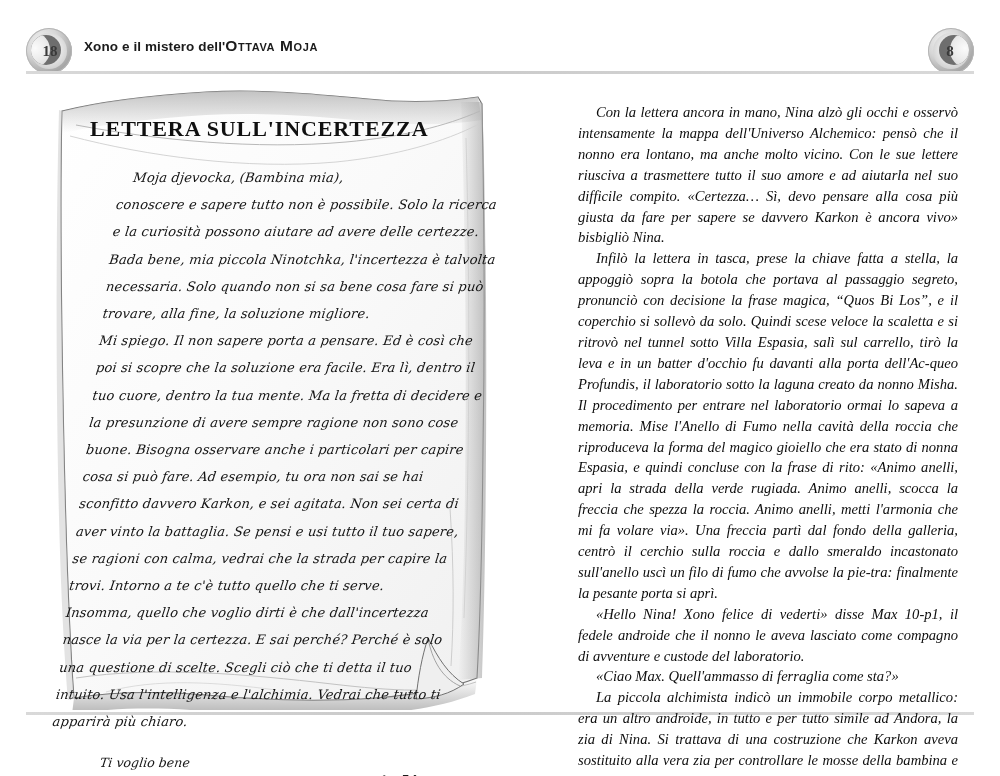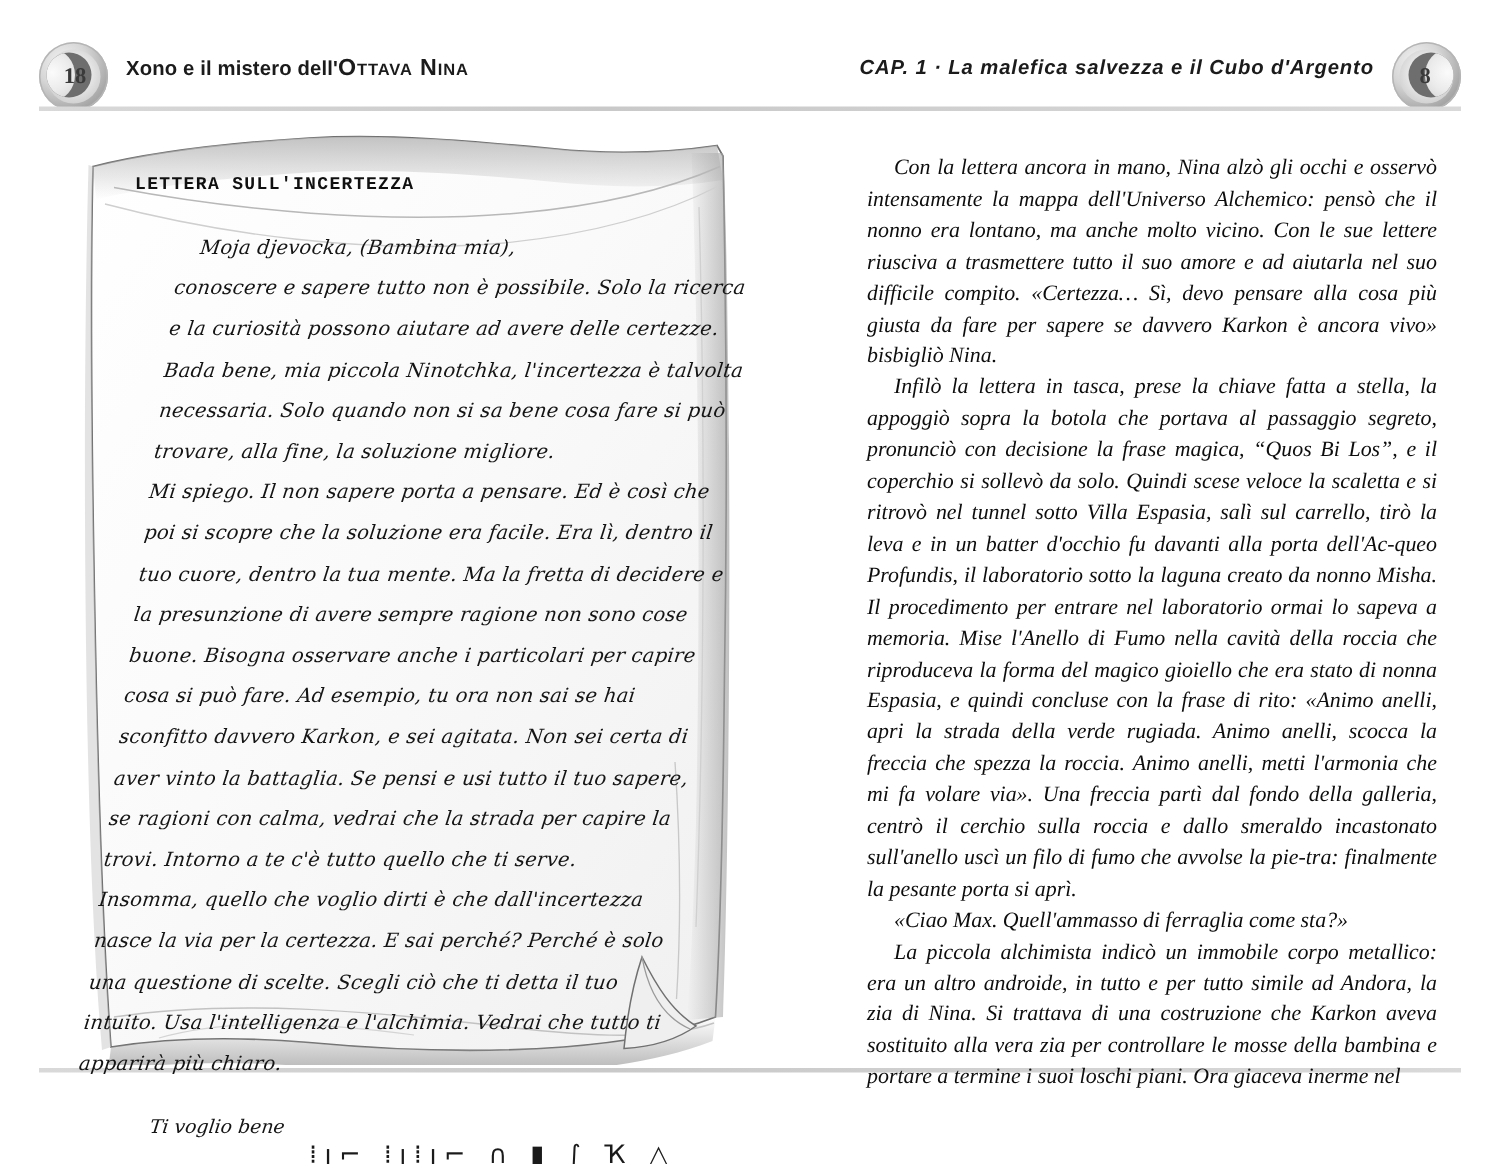--- a/index.html
+++ b/index.html
@@ -137,23 +137,23 @@
 
   .letter-content {
     position: absolute;
     left: 40px;
     top: 38px;
     width: 392px;
     z-index: 2;
   }
 
   .letter-title {
-    font-family: Liberation Mono, monospace;
+    font-family: Liberation Serif, serif;
     font-weight: bold;
-    font-size: 12px;
+    font-size: 22px;
     letter-spacing: 0.9px;
     color: #101010;
     margin: 0 0 22px 4px;
   }
 
   .hand {
     font-family: "DejaVu Serif", serif;
     font-style: italic;
     font-size: 13.1px;
     line-height: 27.2px;
@@ -210,30 +210,29 @@
 <body>
 
 <div class="page">
 
   <div class="runhead left">
     <div class="moon-badge left">
       <div class="moon-inner"></div>
       <div class="crescent"></div>
       <div class="pagenum">18</div>
     </div>
-    <div class="runhead-text"><span>Xono e il mistero dell'</span><span class="sc">Ottava Nina</span></div>
+    <div class="runhead-text"><span>Xono e il mistero dell'</span><span class="sc">Ottava Moja</span></div>
   </div>
 
   <div class="runhead right">
     <div class="moon-badge right">
       <div class="moon-inner"></div>
       <div class="crescent"></div>
       <div class="pagenum">8</div>
     </div>
-    <div class="runhead-text">CAP. 1 · La malefica salvezza e il Cubo d'Argento</div>
   </div>
 
   <div class="rule"></div>
   <div class="rule bottom"></div>
 
   <div class="letter-wrap">
 
     <svg class="paper-svg" width="480" height="632" viewBox="0 0 480 632">
       <defs>
         <linearGradient id="paperShade" x1="0" y1="0" x2="1" y2="1">
@@ -304,17 +303,18 @@
         <div class="sig-line">Ti voglio bene</div>
         <div class="rune-line">⁞ꞁ⌐ ⁞ꞁ⁞ꞁ⌐ ∩ ▮ ∫ Ҡ △</div>
 
       </div>
     </div>
   </div>
 
   <div class="body-col">
     <p>Con la lettera ancora in mano, Nina alzò gli occhi e osservò intensamente la mappa dell'Universo Alchemico: pensò che il nonno era lontano, ma anche molto vicino. Con le sue lettere riusciva a trasmettere tutto il suo amore e ad aiutarla nel suo difficile compito. «Certezza… Sì, devo pensare alla cosa più giusta da fare per sapere se davvero Karkon è ancora vivo» bisbigliò Nina.</p>
     <p>Infilò la lettera in tasca, prese la chiave fatta a stella, la appoggiò sopra la botola che portava al passaggio segreto, pronunciò con decisione la frase magica, “Quos Bi Los”, e il coperchio si sollevò da solo. Quindi scese veloce la scaletta e si ritrovò nel tunnel sotto Villa Espasia, salì sul carrello, tirò la leva e in un batter d'occhio fu davanti alla porta dell'Ac-queo Profundis, il laboratorio sotto la laguna creato da nonno Misha. Il procedimento per entrare nel laboratorio ormai lo sapeva a memoria. Mise l'Anello di Fumo nella cavità della roccia che riproduceva la forma del magico gioiello che era stato di nonna Espasia, e quindi concluse con la frase di rito: «Animo anelli, apri la strada della verde rugiada. Animo anelli, scocca la freccia che spezza la roccia. Animo anelli, metti l'armonia che mi fa volare via». Una freccia partì dal fondo della galleria, centrò il cerchio sulla roccia e dallo smeraldo incastonato sull'anello uscì un filo di fumo che avvolse la pie-tra: finalmente la pesante porta si aprì.</p>
+    <p>«Hello Nina! Xono felice di vederti» disse Max 10-p1, il fedele androide che il nonno le aveva lasciato come compagno di avventure e custode del laboratorio.</p>
     <p>«Ciao Max. Quell'ammasso di ferraglia come sta?»</p>
     <p>La piccola alchimista indicò un immobile corpo metallico: era un altro androide, in tutto e per tutto simile ad Andora, la zia di Nina. Si trattava di una costruzione che Karkon aveva sostituito alla vera zia per controllare le mosse della bambina e portare a termine i suoi loschi piani. Ora giaceva inerme nel</p>
   </div>
 
 </div>
 
 </body></html>

